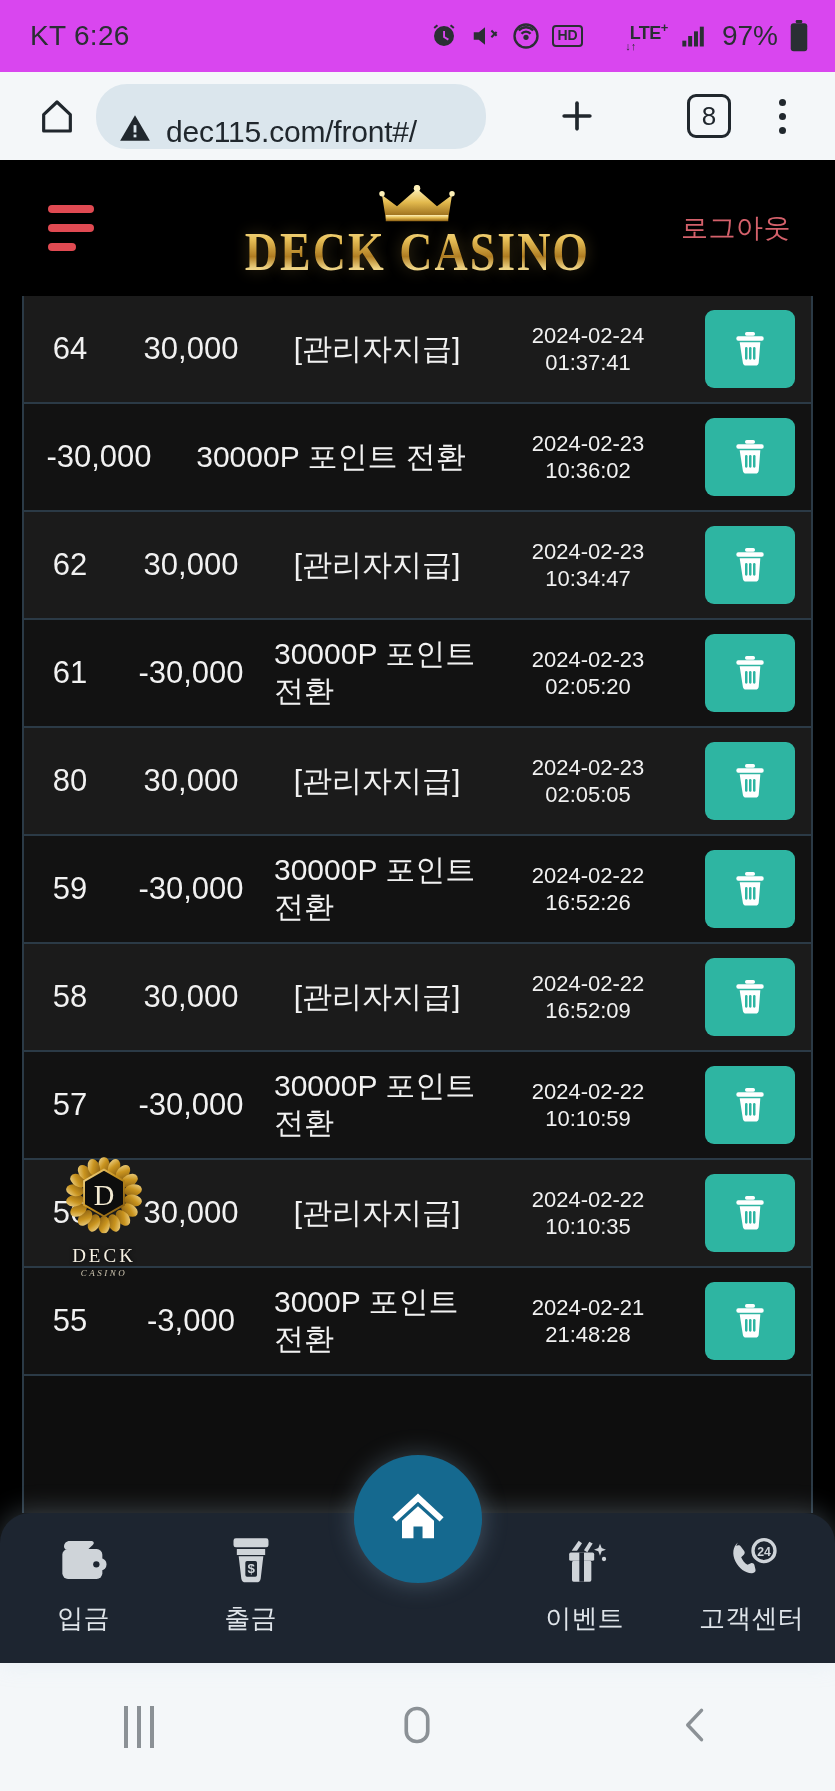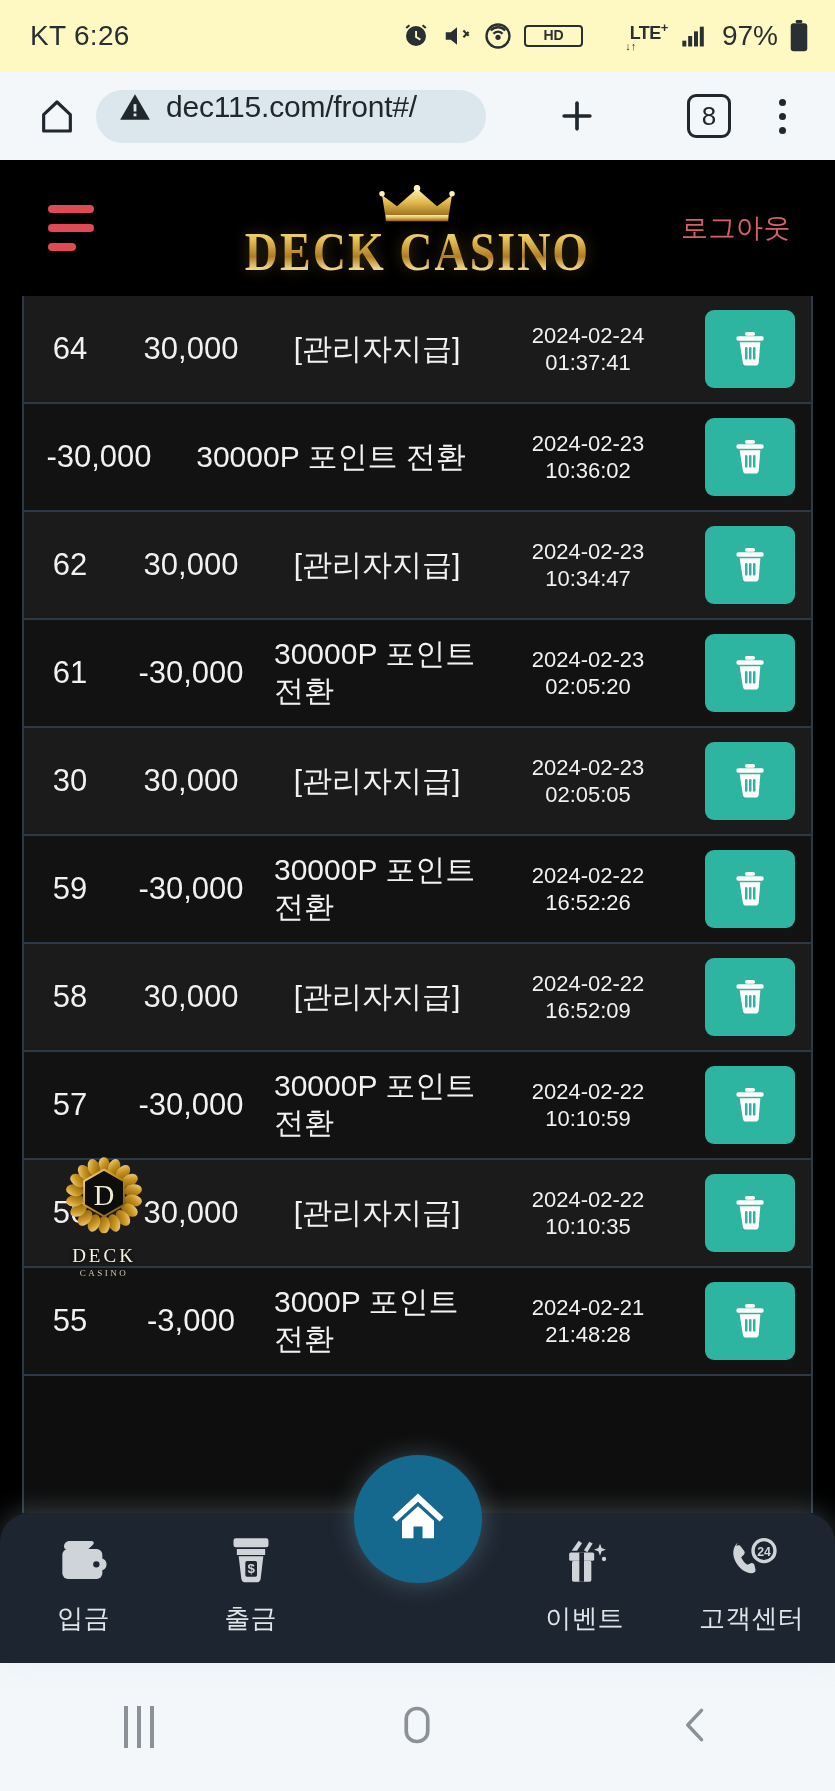--- a/index.html
+++ b/index.html
@@ -6,43 +6,43 @@
   html, body {
     width: 835px; height: 1791px;
     background: #000;
     font-family: "Liberation Sans", "DejaVu Sans", sans-serif;
     overflow: hidden;
   }
   #screen { width: 835px; height: 1791px; position: relative; display: flex; flex-direction: column; background:#000; }
 
   
   .statusbar {
-    height: 72px; background: #fef9c3; flex: 0 0 72px;
+    height: 72px; background: #d946ef; flex: 0 0 72px;
     display: flex; align-items: center; justify-content: space-between;
     padding: 0 26px 0 30px;
   }
   .sb-left { font-size: 28px; color: #2a2f33; letter-spacing: .3px; }
   .sb-right { display: flex; align-items: center; gap: 11px; }
   .sb-icon { display: flex; align-items: center; justify-content: center; color: #2a2f33; }
   .sb-pct { font-size: 28px; color: #2a2f33; margin-left: 2px; }
   .lte-wrap { display:flex; flex-direction:column; align-items:center; line-height:1; }
   .lte-top { font-size: 18px; font-weight: bold; letter-spacing: -0.5px; color:#2a2f33;margin-left:36px;}
   .lte-bot { font-size: 11px; color:#2a2f33; margin-top:-1px;}
   .hd-box { border:2.5px solid #2a2f33; border-radius:4px; font-size:14px; font-weight:bold;
-            padding:0px 17px; line-height:1.25; color:#2a2f33; }
+            padding:0px 3px; line-height:1.25; color:#2a2f33; }
 
   
   .browserbar {
     height: 88px; background: #f4f7f9; flex: 0 0 88px;
     display: flex; align-items: center; padding: 0 22px 0 26px; gap: 0;
   }
   .home-btn { width: 62px; display:flex; align-items:center; justify-content:center; }
   .urlbox {
-    flex: 0 0 390px; height: 53px; background: #dbe6ed; border-radius: 31px;
-    display: flex; align-items: flex-start; padding: 0 16px 0 22px; gap: 14px;
+    flex: 0 0 390px; height: 65px; background: #dbe6ed; border-radius: 31px;
+    display: flex; align-items: flex-end; padding: 0 16px 0 22px; gap: 14px;
     overflow: hidden; margin-left: 8px;
   }
   .url-text {
     font-size: 30px; color: #20272d; white-space: nowrap; overflow: hidden;
     letter-spacing: -0.2px;
   }
   .tb-plus { flex:1; display:flex; align-items:center; justify-content:center; }
   .tb-tabs { width: 84px; display:flex; align-items:center; justify-content:center; }
   .tabcount {
     width: 44px; height: 44px; border: 3.5px solid #20272d; border-radius: 9px;
@@ -108,21 +108,21 @@
   
   .watermark {
     position: absolute; left: 28px; top: 50%; transform: translateY(-46%);
     width: 104px; display: flex; flex-direction: column; align-items: center;
     pointer-events: none; z-index: 5;
   }
   .wm-circle { position: relative; width: 76px; height: 76px; }
   .wm-text { font-family: "Liberation Serif", serif; color: #f6f0e2; font-size: 19px;
              letter-spacing: 3px; margin-top: 12px; text-shadow: 0 0 4px #000; }
   .wm-sub  { font-family: "Liberation Serif", serif; color: #cfc7b2; font-size: 9px;
-             letter-spacing: 2.5px; margin-top: 1px; }
+             letter-spacing: 2.5px; margin-top: 1px; font-style: italic; }
 
   
   .appnav {
     flex: 0 0 150px; background: #1d2530; border-radius: 30px 30px 0 0;
     position: relative; display: flex; align-items: flex-start;
     box-shadow: 0 -2px 26px rgba(190,215,235,.26);
   }
   .navitem {
     flex: 1 1 0; display: flex; flex-direction: column; align-items: center;
     padding-top: 22px; gap: 12px; cursor: pointer;
@@ -325,21 +325,21 @@
                   <rect x="3.8" y="5" width="16.4" height="2.6" rx="1.2"></rect>
                   <path d="M5.8 8.6h12.4l-.95 12.1a2 2 0 01-2 1.85h-5.55a2 2 0 01-2-1.85z"></path>
                   <rect x="9" y="11.4" width="1.5" height="7.6" rx=".7" fill="#2eb5a2"></rect>
                   <rect x="11.4" y="11.4" width="1.5" height="7.6" rx=".7" fill="#2eb5a2"></rect>
                   <rect x="13.8" y="11.4" width="1.5" height="7.6" rx=".7" fill="#2eb5a2"></rect>
                 </svg></span>
             </button>
           </div>
         </div>
         <div class="row">
-          <div class="c c-id">30</div>
+          <div class="c c-id">80</div>
           <div class="c c-amt">30,000</div>
           <div class="c c-desc">[관리자지급]</div>
           <div class="c c-date">2024-02-23<br>02:05:05</div>
           <div class="c c-act">
             <button class="delbtn">
               <span><svg width="40" height="42" viewBox="0 0 24 24" fill="#fff">
                   <rect x="9" y="2.4" width="6" height="2.2" rx="1"></rect>
                   <rect x="3.8" y="5" width="16.4" height="2.6" rx="1.2"></rect>
                   <path d="M5.8 8.6h12.4l-.95 12.1a2 2 0 01-2 1.85h-5.55a2 2 0 01-2-1.85z"></path>
                   <rect x="9" y="11.4" width="1.5" height="7.6" rx=".7" fill="#2eb5a2"></rect>

